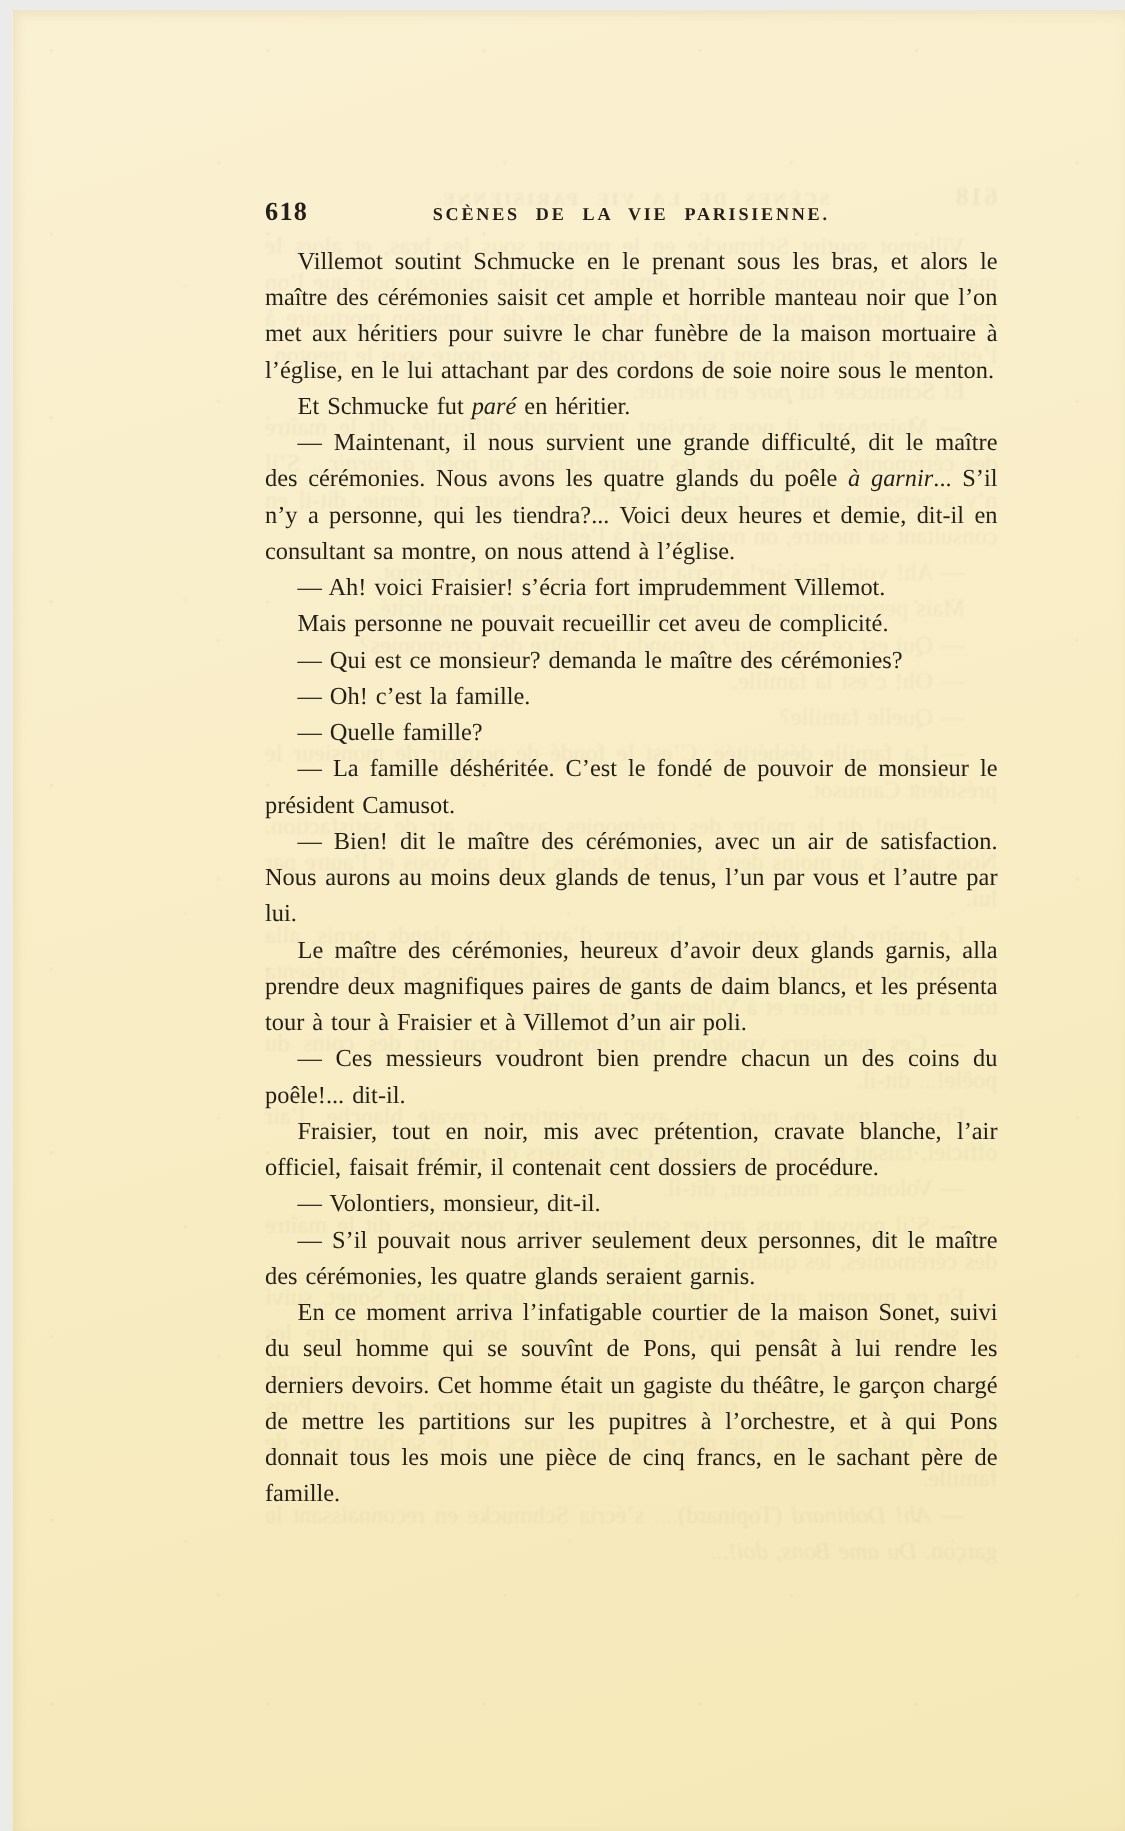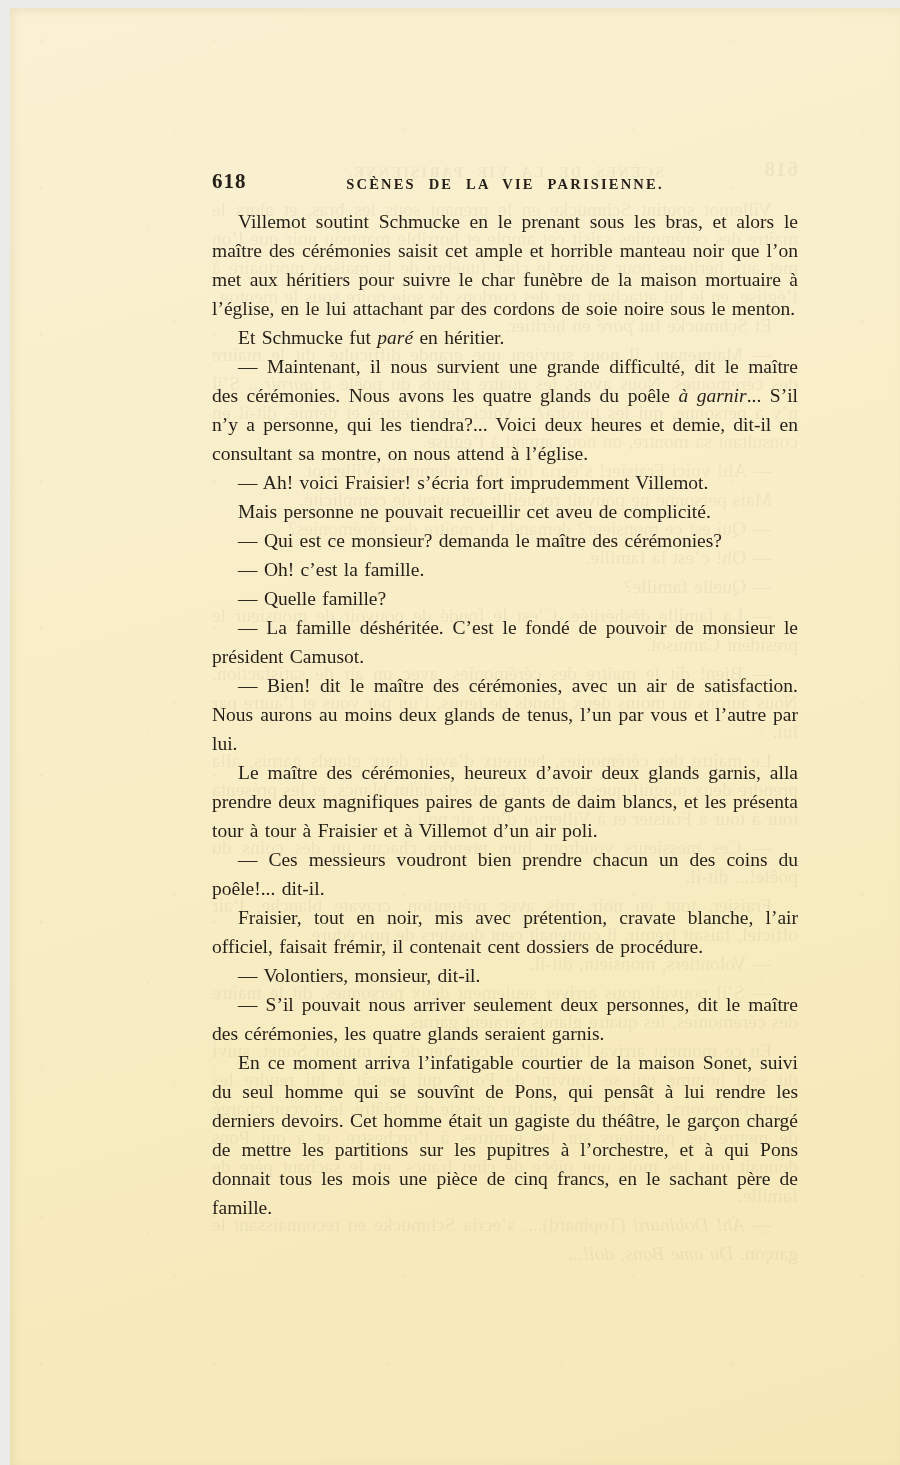--- a/index.html
+++ b/index.html
@@ -46,21 +46,20 @@
     opacity:0.055;
     filter: blur(0.7px);
     top:140px;
     color:#4a4026;
     pointer-events:none;
     user-select:none;
   }
   .page-header{
     position:relative;
     height:30px;
-    margin-top:12px;
   }
   .page-number{
     position:absolute;
     left:0; bottom:0;
     font-size:21px;
     font-weight:bold;
     letter-spacing:1px;
   }
   .running-title{
     width:100%;

